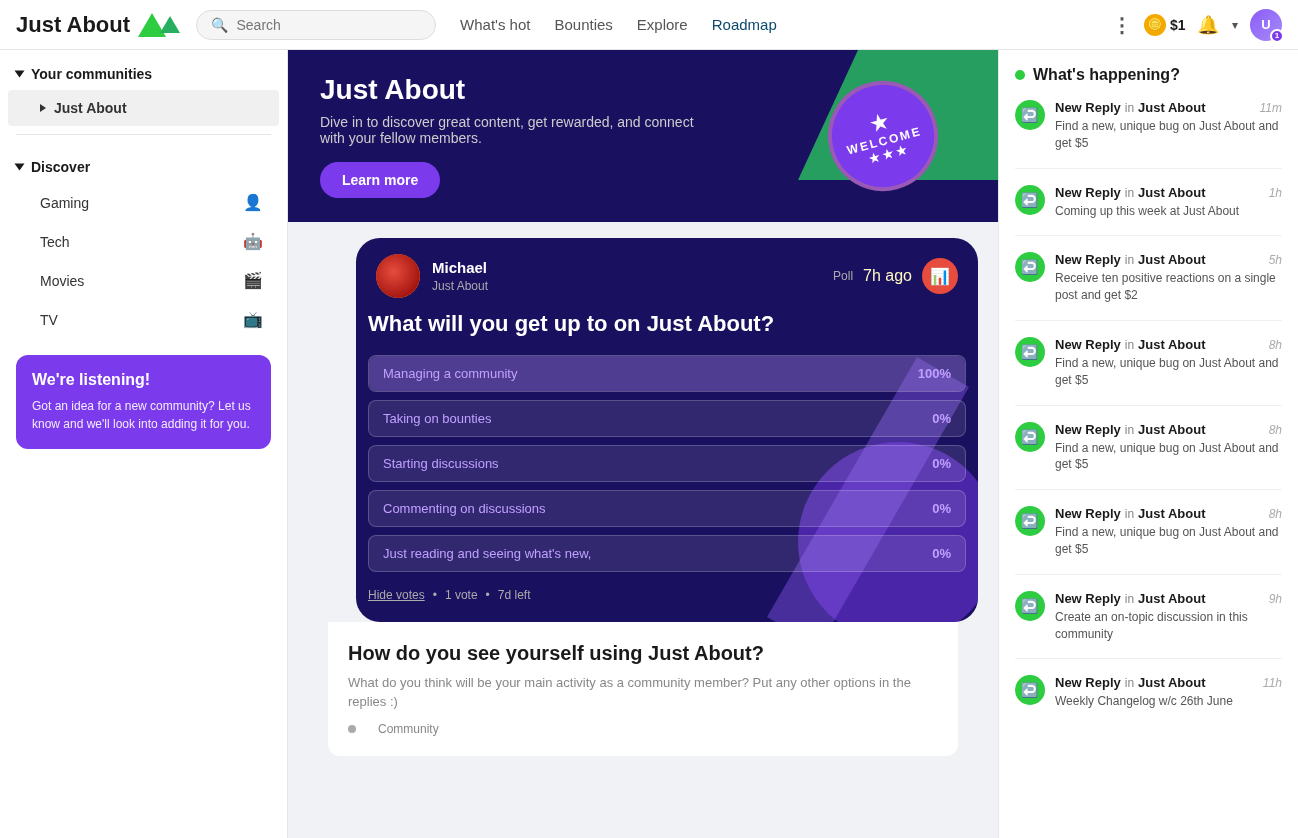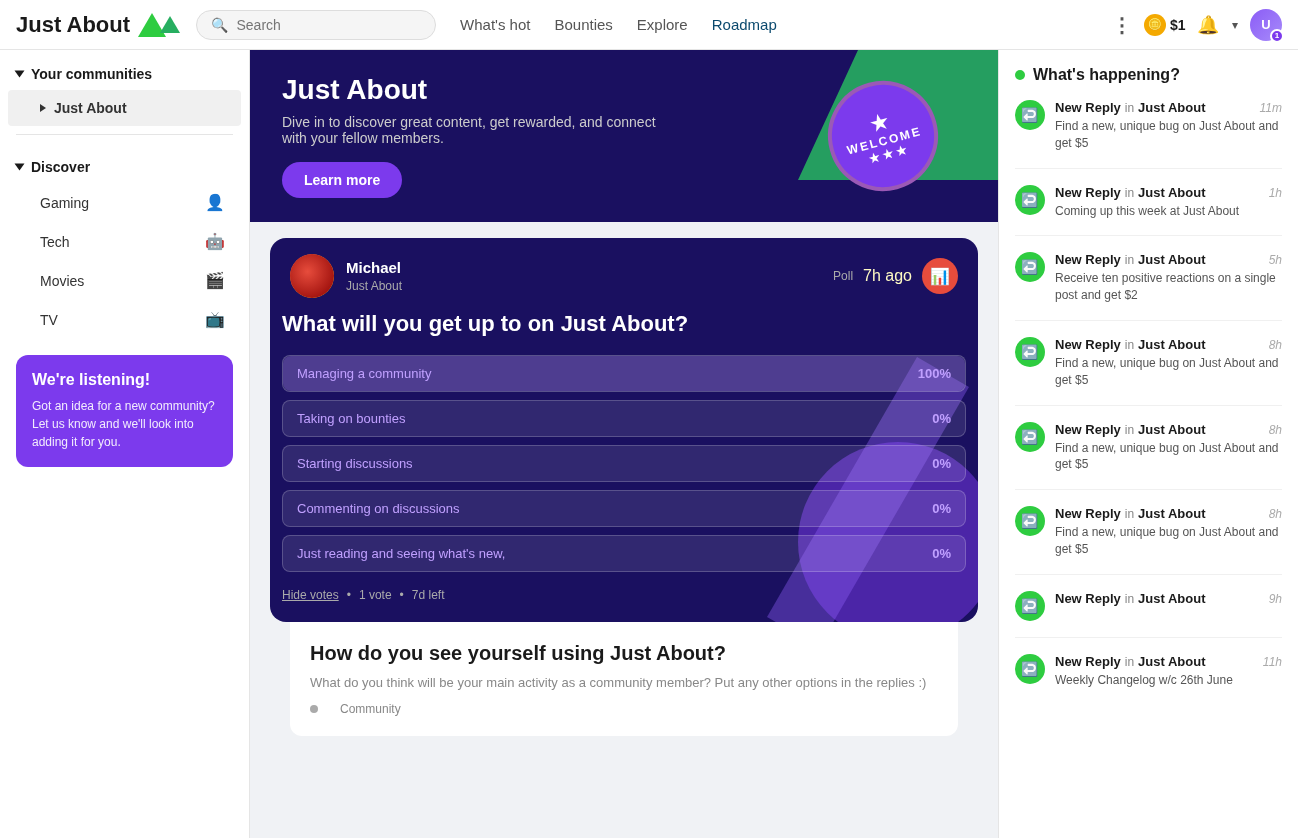--- a/index.html
+++ b/index.html
@@ -153,21 +153,21 @@
 
     
     .layout {
       display: flex;
       margin-top: 50px;
       height: calc(838px - 50px);
     }
 
     
     .sidebar {
-      width: 250px;
+      width: 288px;
       background: #fff;
       border-right: 1px solid #e5e5e5;
       overflow-y: auto;
       flex-shrink: 0;
       padding-bottom: 20px;
     }
     .sidebar-section-title {
       display: flex;
       align-items: center;
       gap: 8px;
@@ -311,23 +311,24 @@
       clip-path: polygon(30% 0%, 100% 0%, 100% 100%, 0% 100%);
       opacity: 0.9;
     }
 
     
     .post-container {
       padding: 16px 20px;
     }
     .post-card {
       background: #1a1060;
-      border-radius: 16px;
+      border-radius: 24px;
       overflow: hidden;
       position: relative;
+      margin-left: 48px;
     }
     .post-header {
       display: flex;
       align-items: center;
       justify-content: space-between;
       padding: 16px 20px 12px;
     }
     .post-author {
       display: flex;
       align-items: center;
@@ -842,20 +843,21 @@
 
     <div class="activity-item">
       <div class="activity-icon">↩️</div>
       <div class="activity-content">
         <div class="activity-header">
           <span class="activity-type">New Reply</span>
           <span class="activity-in">in</span>
           <span class="activity-community">Just About</span>
           <span class="activity-time">9h</span>
         </div>
+        <div class="activity-desc">Create an on-topic discussion in this community</div>
       </div>
     </div>
 
     <div class="activity-item">
       <div class="activity-icon">↩️</div>
       <div class="activity-content">
         <div class="activity-header">
           <span class="activity-type">New Reply</span>
           <span class="activity-in">in</span>
           <span class="activity-community">Just About</span>

